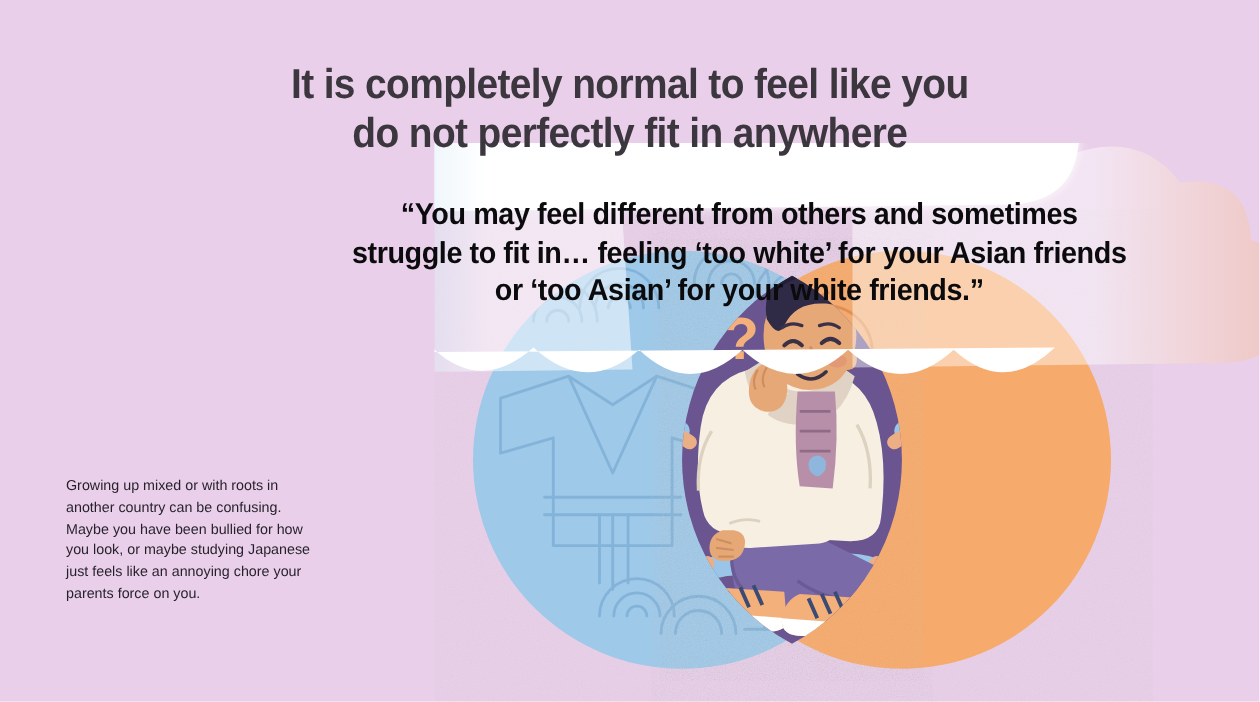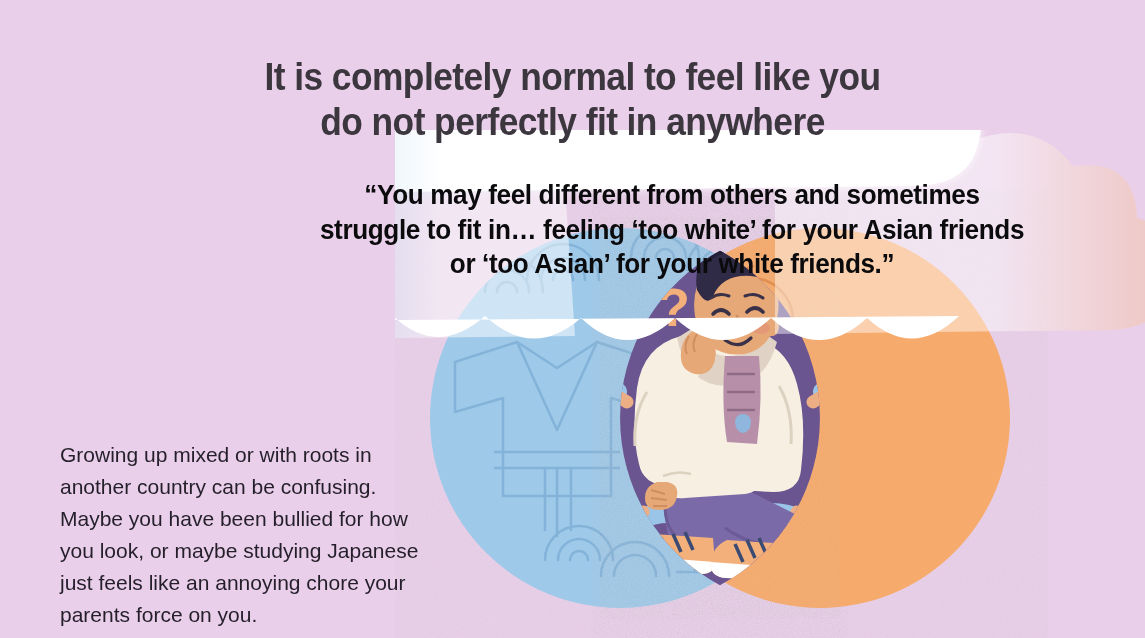--- a/index.html
+++ b/index.html
@@ -34,21 +34,21 @@
     white-space: pre-line;
   }
 
   
   #body-paragraph {
     position: absolute;
     left: 60px;
     top: 418px;
     width: 360px;
     color: #241f2a;
-    font-size: 21px;
+    font-size: 13px;
     line-height: 1.52;
     z-index: 40;
     white-space: pre-line;
   }
 
   
   #illustration {
     position: absolute;
     left: 395px;
     top: 130px;

